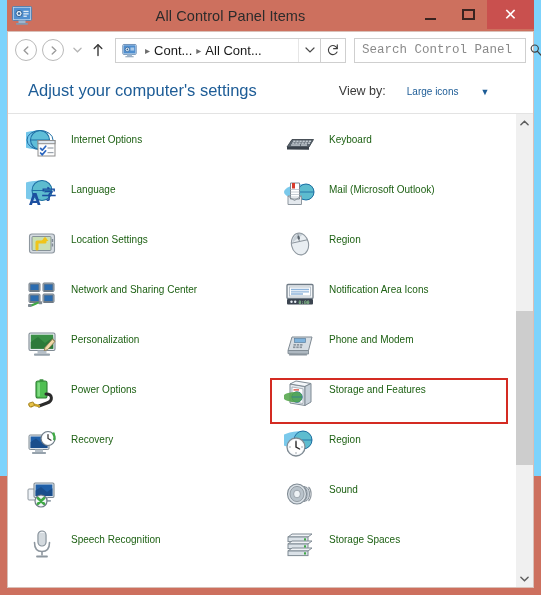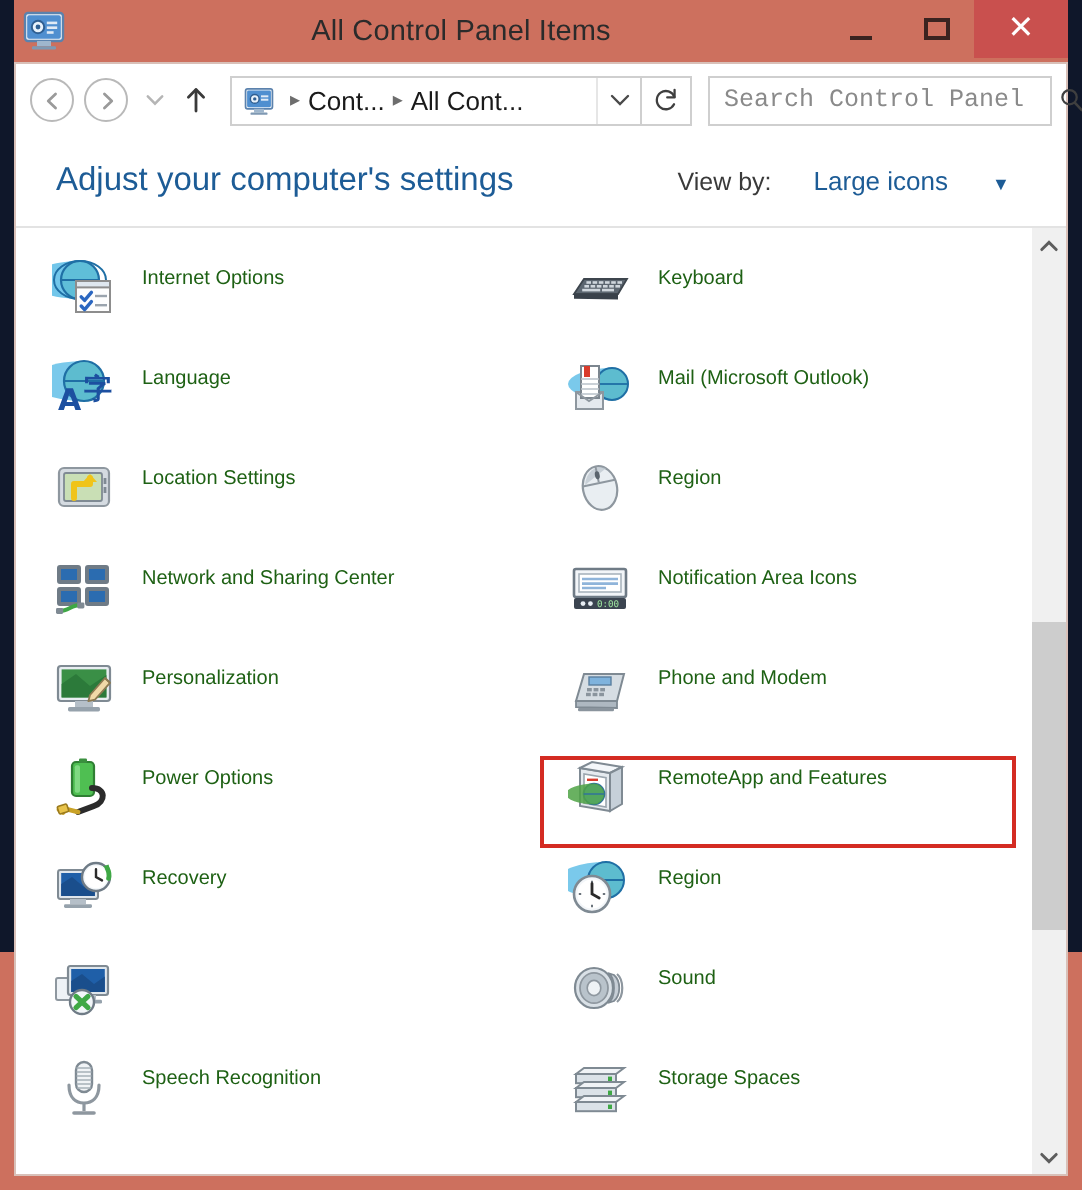--- a/index.html
+++ b/index.html
@@ -5,21 +5,21 @@
   * { box-sizing: border-box; margin: 0; padding: 0; }
   html, body {
     width: 541px; height: 595px;
     overflow: hidden;
     font-family: "Liberation Sans", sans-serif;
     background: #cd705e;
   }
   #window {
     position: relative;
     width: 541px; height: 476px;
-    background: #0f172a;
+    background: #7dd3fc;
     padding: 0 7px 7px 7px;
   }
 
   
   #titlebar {
     position: relative;
     height: 31px;
     display: flex;
     align-items: center;
     background: #cd705e;
@@ -160,21 +160,21 @@
     color: #2b5797;
     color: #1d5c96;
   }
   #viewby-wrap {
     margin-left: 82px;
     display: flex;
     align-items: baseline;
     gap: 21px;
   }
   #viewby-label { font-size: 12.5px; color: #3a3a3a; }
-  #viewby-value { font-size: 13px; color: #1d5c96; }
+  #viewby-value { font-size: 10px; color: #1d5c96; }
   #viewby-caret { font-size: 9px; color: #1d5c96; margin-left: 1px; }
 
   
   #content-wrap {
     flex: 1 1 auto;
     display: flex;
     min-height: 0;
     position: relative;
   }
   #grid {
@@ -543,21 +543,21 @@
               <path d="M6 6 L6 25 L21 27.5 L21 8.5 Z" fill="#e5eaef" stroke="#7f8a93" stroke-width="1"></path>
               <path d="M6 6 L12 3 L27 5.5 L21 8.5 Z" fill="#f4f7fa" stroke="#7f8a93" stroke-width="1"></path>
               <path d="M21 8.5 L27 5.5 L27 24 L21 27.5 Z" fill="#c6d0d9" stroke="#7f8a93" stroke-width="1"></path>
               <path d="M8 9 L8 23.5 L19 25.5 L19 10.8 Z" fill="#ffffff" stroke="#9aa5ae" stroke-width=".8"></path>
               <circle cx="13" cy="19" r="5.2" fill="#6fb7e8" stroke="#2f6f9f" stroke-width=".9"></circle>
               <path d="M13 13.8 a5.2 5.2 0 0 1 0 10.4 a7 2.6 0 0 1 0-10.4" fill="#4fa345" opacity=".85"></path>
               <path d="M7.8 19 h10.4" stroke="#2f6f9f" stroke-width=".7"></path>
               <rect x="9.5" y="11.3" width="5.5" height="1.2" fill="#d93b2b"></rect>
             </svg>
           </span>
-          <span class="lbl">RemoteApp and Features</span>
+          <span class="lbl">Storage and Features</span>
         </div>
 
         <div class="cp-item col-left">
           <span class="ico">
             <svg viewBox="0 0 32 32" width="32" height="32">
               <rect x="3" y="7" width="20" height="14.5" rx="1.2" fill="#dfe6ec" stroke="#7f8a93" stroke-width="1"></rect>
               <rect x="4.6" y="8.5" width="16.8" height="11.5" fill="#1f5fa8"></rect>
               <path d="M4.6 14 L10 10.5 L16 15.5 L21.4 11.8 L21.4 20 L4.6 20 Z" fill="#1a4e8c"></path>
               <rect x="9" y="21.5" width="8" height="2.6" fill="#b5bfc8"></rect>
               <rect x="6" y="24.1" width="14" height="1.9" rx=".7" fill="#96a2ac"></rect>

